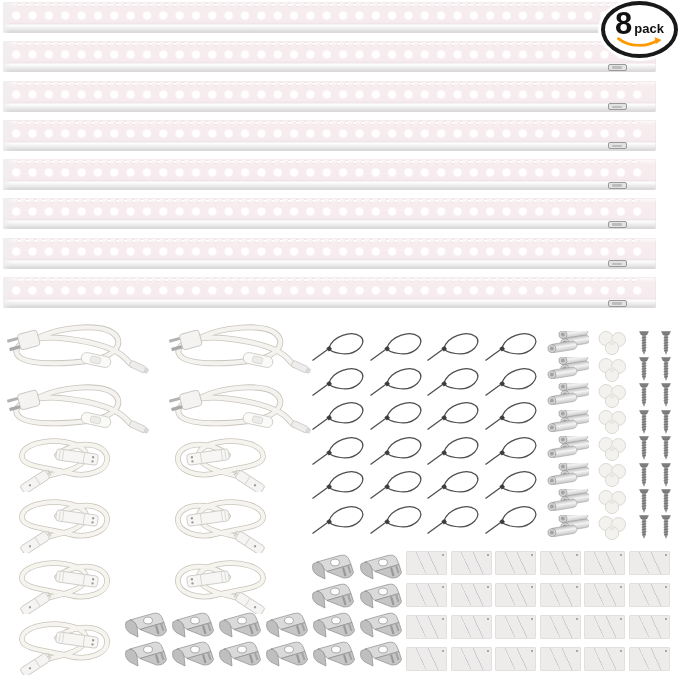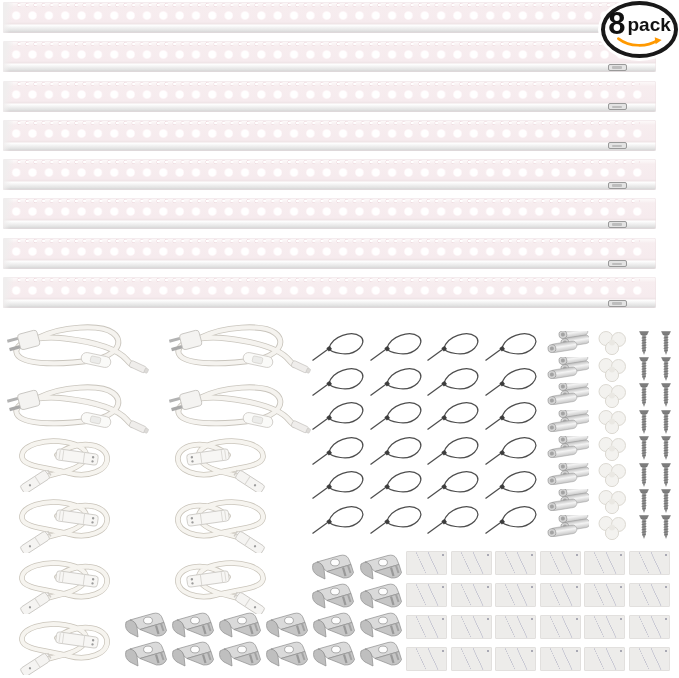--- a/index.html
+++ b/index.html
@@ -25,21 +25,21 @@
   .bar-tag::after{content:'';position:absolute;left:3px;top:1.5px;width:10px;height:2.5px;
     background:#bdbdbd;border-radius:1px;}
 
   
   #badge{position:absolute;left:601px;top:1px;width:77px;height:57px;box-sizing:border-box;
     background:#fff;border:4px solid var(--badge-ring,#191919);border-radius:50%;z-index:6;
     display:flex;flex-direction:column;align-items:center;justify-content:center;
     box-shadow:0 0 0 3px #ffffff;}
   .btext{display:flex;align-items:flex-end;gap:2px;margin-top:2px;color:var(--badge-text,#111);}
   .bnum{font-size:31px;font-weight:bold;line-height:0.8;}
-  .bunit{font-size:19px;font-weight:bold;margin-bottom:1px;}
+  .bunit{font-size:13px;font-weight:bold;margin-bottom:1px;}
   .swoosh{margin-top:-1px;}
   .swoosh-path{stroke:var(--swoosh,#FF9900);stroke-width:3;fill:none;stroke-linecap:round;}
   .swoosh-arrow{fill:var(--swoosh,#FF9900);}
 
   
   #power-cords{position:absolute;left:1px;top:320px;display:grid;
     grid-template-columns:162px 162px;grid-auto-rows:60px;}
   #connector-cables{position:absolute;left:1px;top:433px;display:grid;
     grid-template-columns:163px 163px;grid-auto-rows:61px;}
   #cable-ties{position:absolute;left:311px;top:329px;display:grid;

